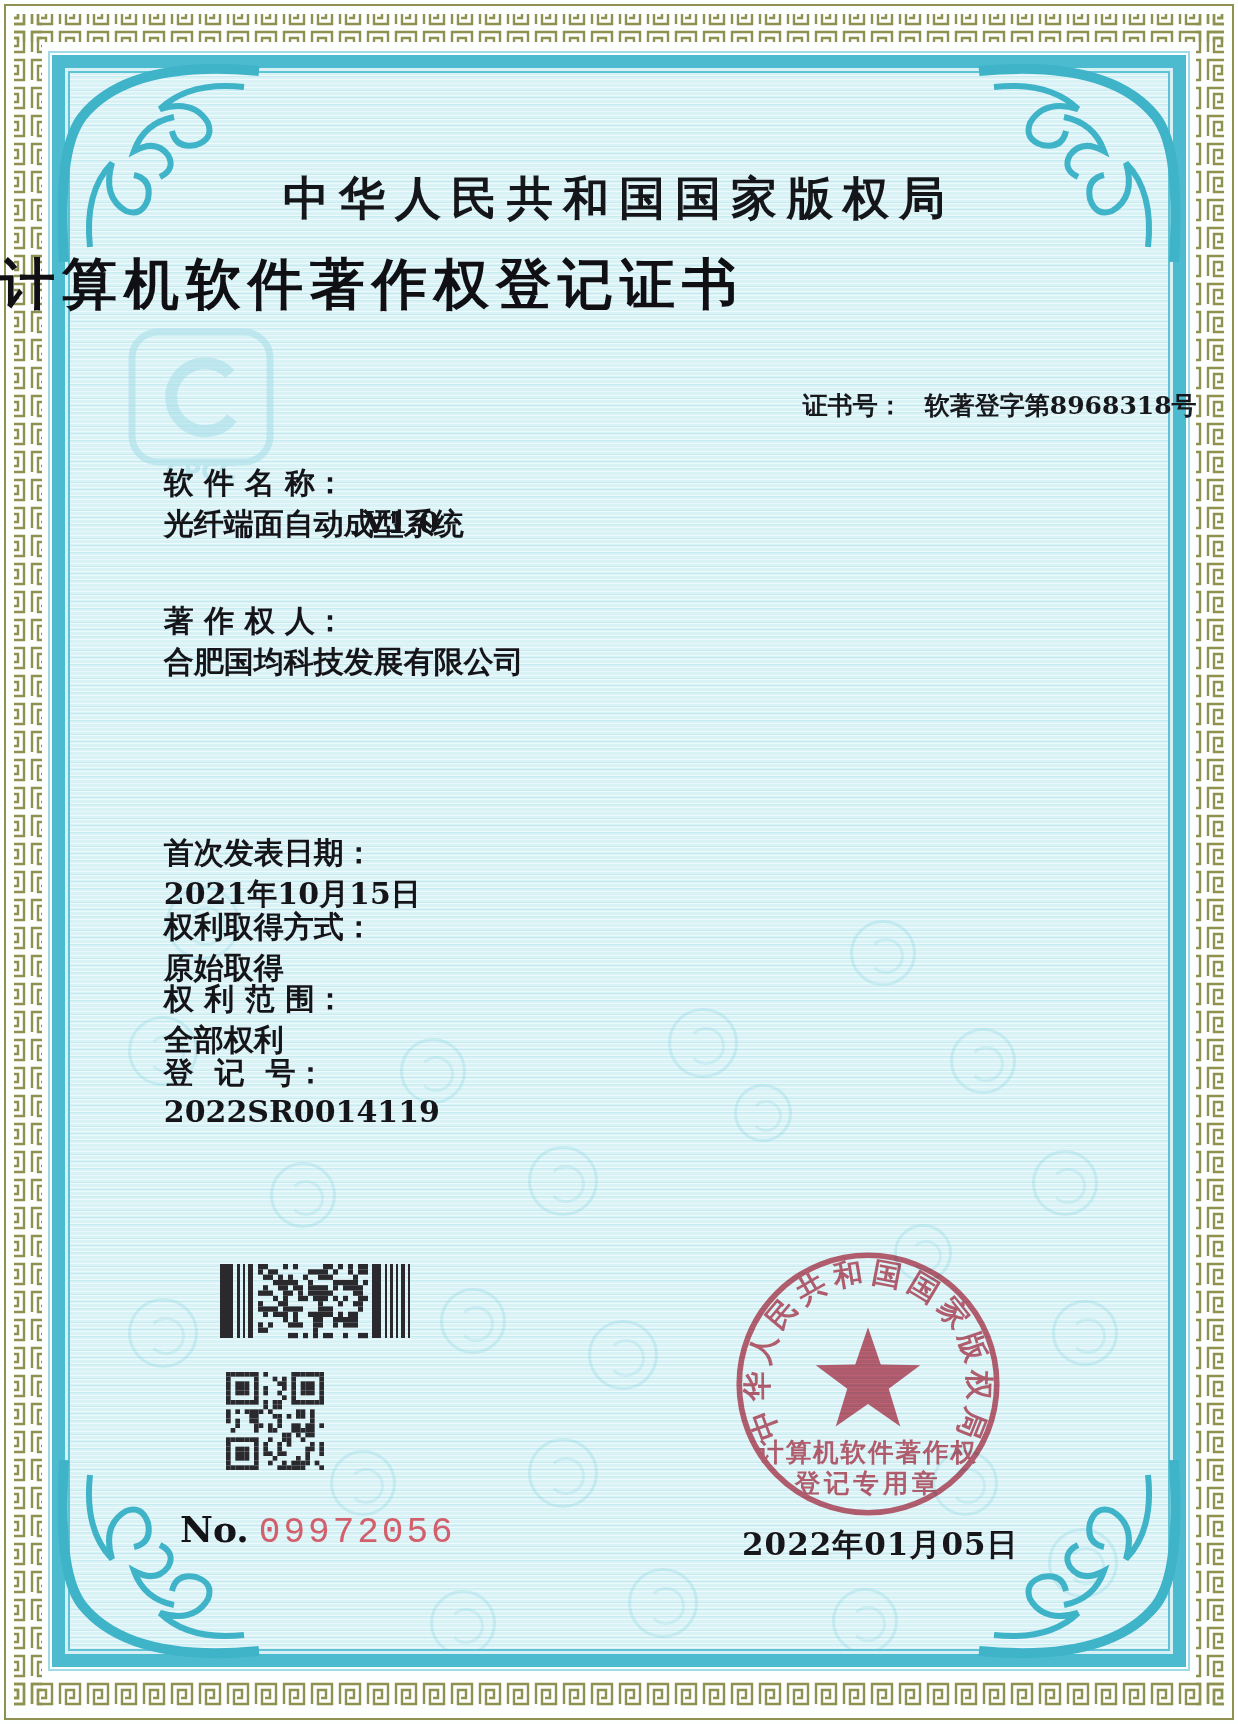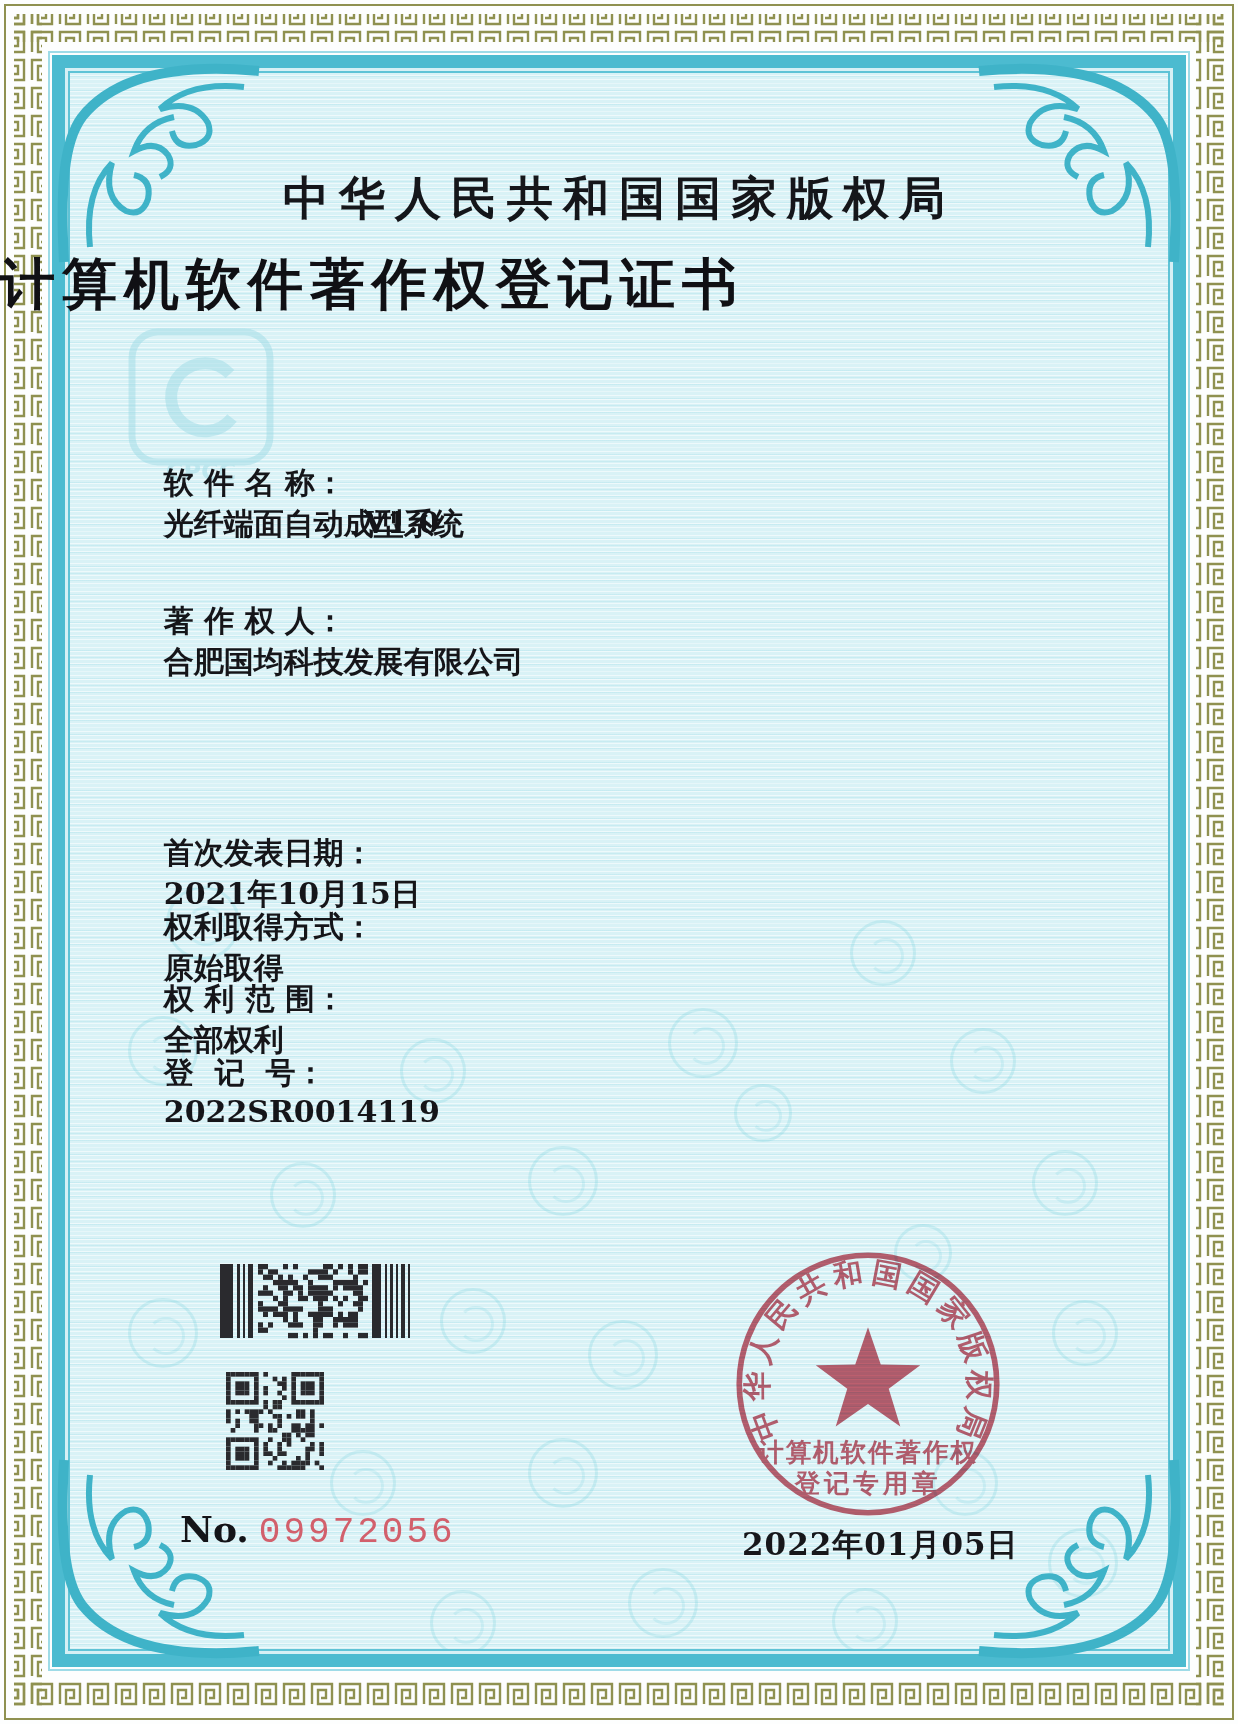--- a/index.html
+++ b/index.html
@@ -122,20 +122,23 @@
 
   <svg class="abs cpcc" viewBox="0 0 150 156">
     <rect x="6" y="4" width="138" height="130" rx="26" fill="none" stroke="#9fdbe6" stroke-width="7"></rect>
     <path d="M104,46 a34,34 0 1 0 2,44" fill="none" stroke="#9fdbe6" stroke-width="12"></path>
     <text x="75" y="152" text-anchor="middle" font-size="24" fill="#9fdbe6" font-weight="700">CPCC</text>
   </svg>
 
   <div class="abs authority">中华人民共和国国家版权局</div>
   <div class="abs cert-title">计算机软件著作权登记证书</div>
 
+  <div class="abs certno">
+    <span>证书号：</span><span class="val">软著登字第8968318号</span>
+  </div>
 
   <div class="abs field" style="top:428px">
     <span class="flabel">软 件 名 称：</span>
     <span class="fvalue">光纤端面自动成型系统</span>
   </div>
   <div class="abs field" style="left:322px;top:470px">
     <span class="fvalue">V1.0</span>
   </div>
   <div class="abs field" style="top:566px">
     <span class="flabel">著 作 权 人：</span>

